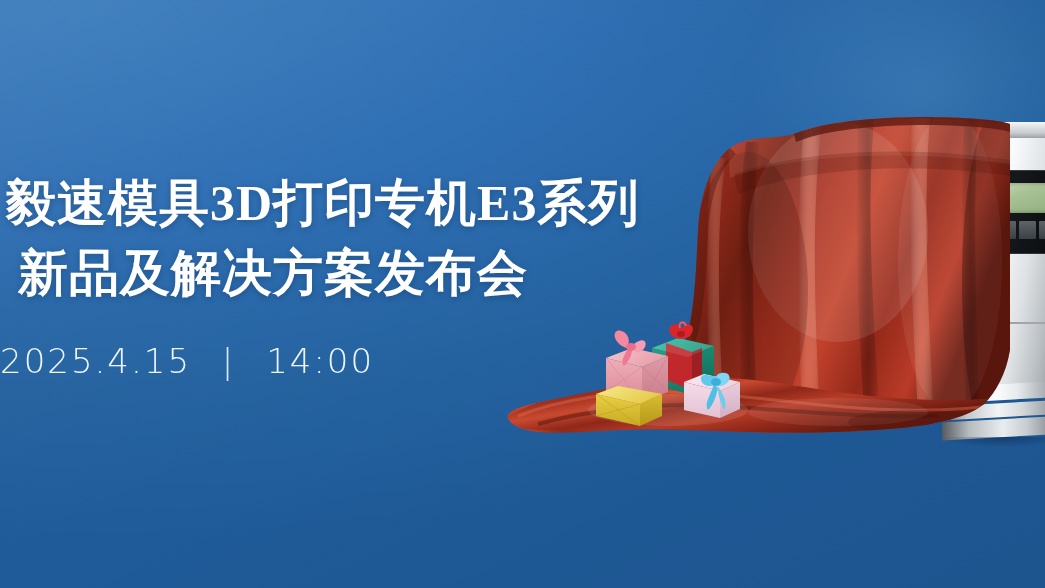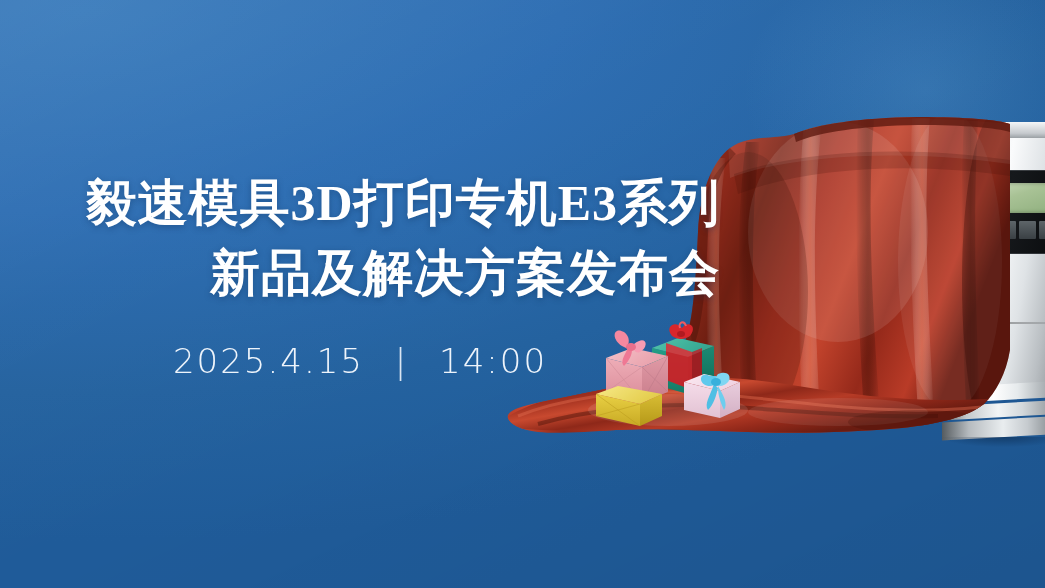--- a/index.html
+++ b/index.html
@@ -38,42 +38,41 @@
     background: radial-gradient(closest-side, rgba(110,175,230,0.22), rgba(110,175,230,0) 70%);
     pointer-events: none;
   }
 
   
   .title-block {
     position: absolute;
     left: 0;
     top: 168px;
     width: 720px;
-    text-align: right;
+    text-align: left;
     z-index: 40;
   }
   .title-line {
     color: #ffffff;
     font-family: "Liberation Serif", "DejaVu Serif", serif;
     font-weight: 700;
     font-size: 50px;
     line-height: 70px;
     letter-spacing: 1px;
     white-space: nowrap;
     text-shadow: 0 2px 6px rgba(10,40,80,0.35);
   }
   .title-line.l1 { padding-left: 6px; }
   .title-line.l2 { padding-left: 18px; }
 
   .datetime-row {
     position: absolute;
     left: 0;
     top: 341px;
     width: 720px;
-    text-align: center;
     z-index: 40;
     color: #eef4fb;
     font-family: "DejaVu Sans", "Liberation Sans", sans-serif;
     font-weight: 300;
     font-size: 34px;
     letter-spacing: 2px;
     white-space: nowrap;
   }
   .dt-sep {
     display: inline-block;

